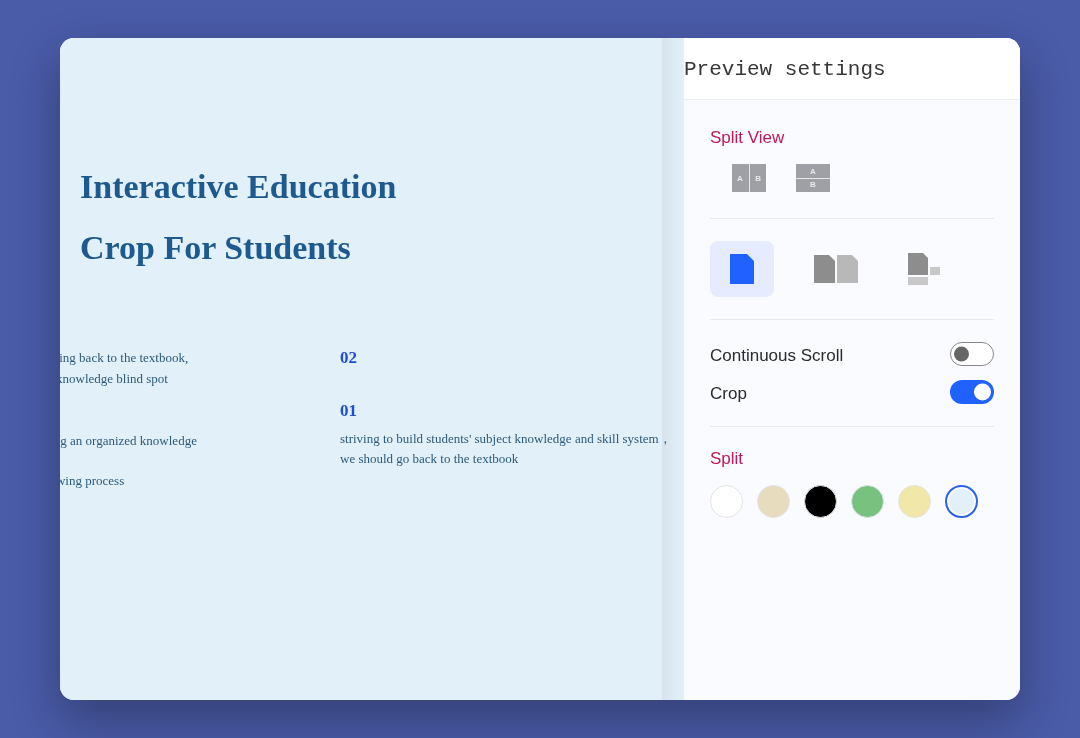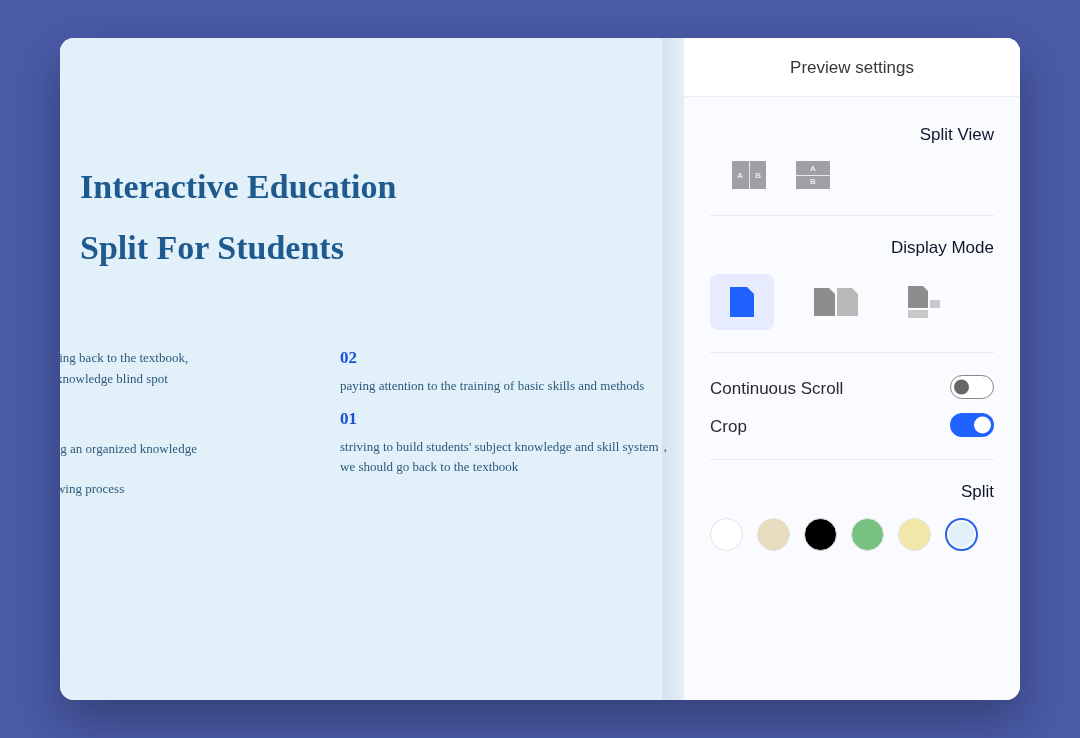--- a/index.html
+++ b/index.html
@@ -56,34 +56,35 @@
 .item.right { margin-top: 0; }
 .row2 { margin-top: 30px; }
 
 .panel {
   width: 336px;
   background: #fafbff;
   display: flex; flex-direction: column;
 }
 .panel-header {
   background: #fff;
-  text-align: center;
+  text-align: left;
   padding: 20px 0 18px;
-  font-size: 17px;
+  font-size: 21px;
   color: #373737;
   font-weight: 500;
   border-bottom: 1px solid #eee;
+  font-family: Liberation Mono, monospace;
 }
 .panel-body {
   padding: 24px 26px;
   flex:1;
 }
 .section-label {
-  font-size: 17px; color: #0f172a; font-weight: 500;
-  margin-bottom: 16px; margin-top: 4px; text-align: right;
+  font-size: 17px; color: #be185d; font-weight: 500;
+  margin-bottom: 16px; margin-top: 4px;
 }
 .divider { height:1px; background:#e7e9f0; margin: 22px 0; }
 
 .split-row { display:flex; gap: 30px; padding-left: 22px; padding-bottom: 4px;}
 .split-opt {
   width: 34px; height: 28px; background:#9ea0a6;
   display:flex; align-items:center; justify-content:center;
   font-size: 8px; font-weight: bold; color:#e8e8e8;
   position: relative;
   cursor: pointer;
@@ -139,30 +140,29 @@
   background-clip: content-box !important;
 }
 </style>
 </head>
 <body>
 
 <div class="card">
   <div class="preview">
     <h1 class="title">
       <span>Interactive Education</span><br>
-      <span>Split For Students</span>
+      <span>Crop For Students</span>
     </h1>
     <div class="content-grid">
       <div class="item">
         <div class="desc" style="white-space:pre-line">on going back to the textbook,
 g no knowledge blind spot</div>
       </div>
       <div class="item right">
         <div class="num">02</div>
-        <div class="desc">paying attention to the training of basic skills and methods</div>
       </div>
       <div class="item row2">
         <div class="desc" style="white-space:pre-line">ructing an organized knowledge
 m.
  reviewing process</div>
       </div>
       <div class="item right row2">
         <div class="num">01</div>
         <div class="desc">striving to build students' subject knowledge and skill system，we should go back to the textbook</div>
       </div>
@@ -180,21 +180,20 @@
             <span class="b">B</span>
         </div>
         <div class="split-opt split-vert">
           <span class="a">A</span>
             <span class="b">B</span>
         </div>
       </div>
 
       <div class="divider"></div>
 
-      <div class="section-label">Display Mode</div>
       <div class="display-row">
         <div class="display-opt selected">
           <svg width="24" height="30" viewBox="0 0 24 30">
               <path d="M0 0 H17 L24 7 V30 H0 Z" fill="#1f62ff"></path>
             </svg>
         </div>
         <div class="display-opt">
           <svg width="44" height="28" viewBox="0 0 44 28">
             <path d="M0 0 H15 L21 6 V28 H0 Z" fill="#8d8d8d"></path>
             <path d="M23 0 H38 L44 6 V28 H23 Z" fill="#b8b8b8"></path>

